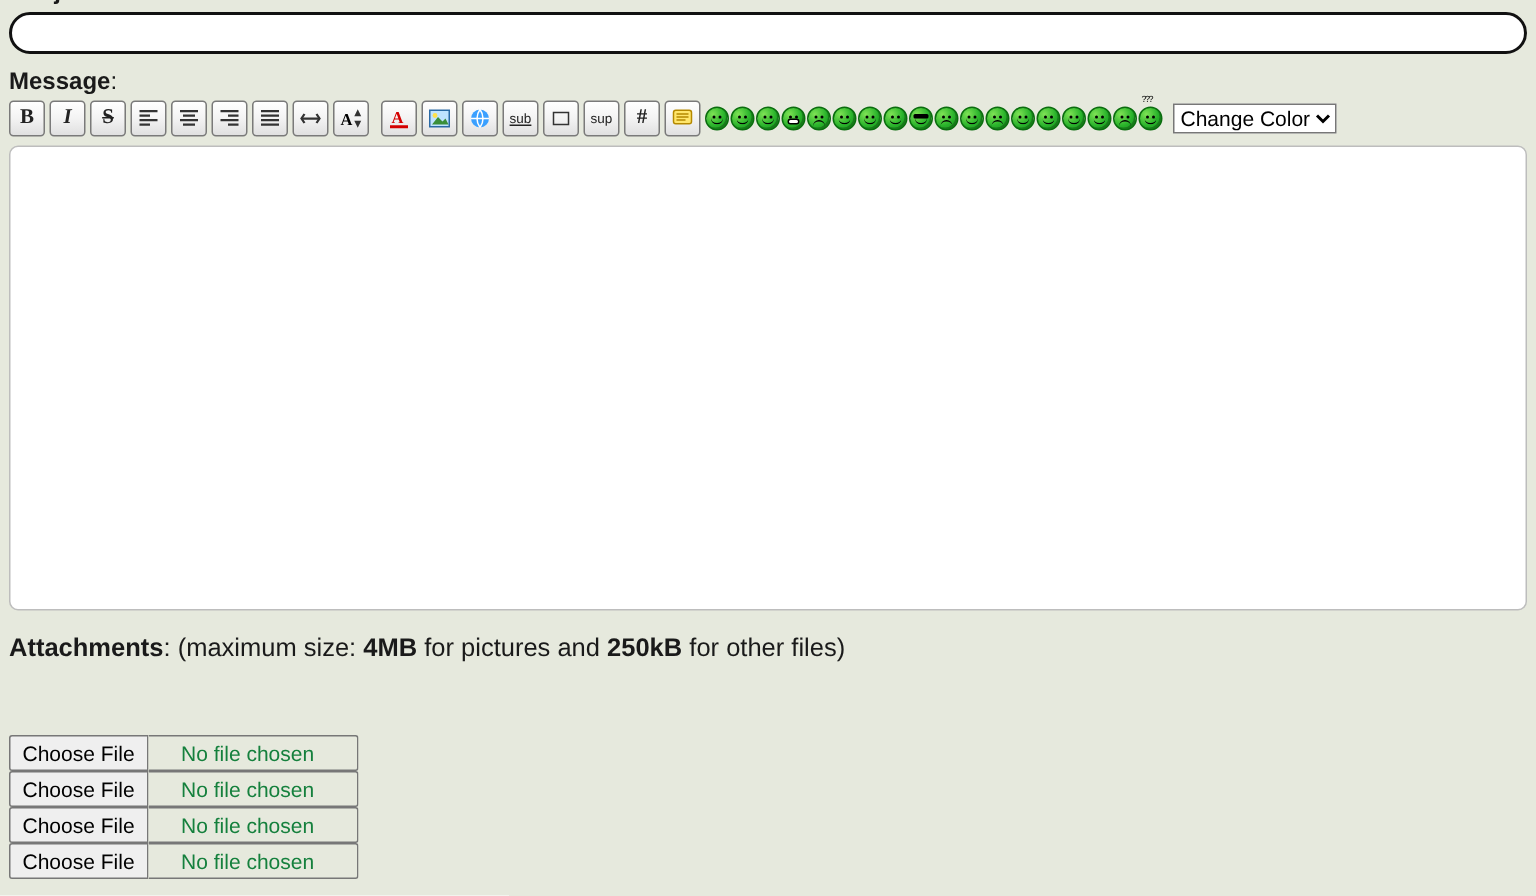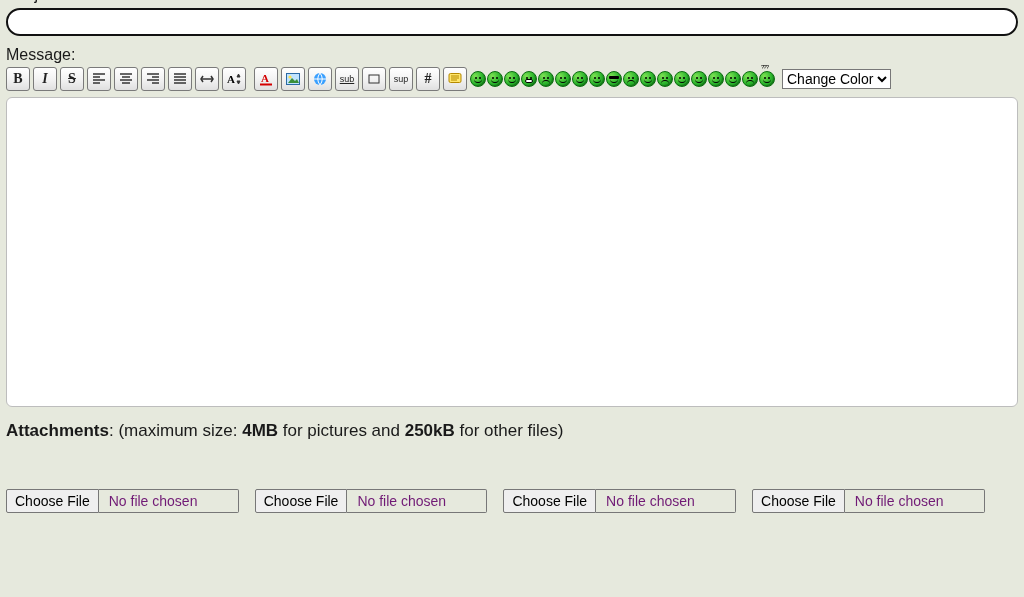--- a/index.html
+++ b/index.html
@@ -5,21 +5,21 @@
     * { box-sizing: border-box; margin: 0; padding: 0; }
     body {
       background: #e6e9dd;
       font-family: Arial, Helvetica, sans-serif;
       font-size: 16px;
       color: #1a1a1a;
       width: 1024px;
       overflow: hidden;
     }
     .page { padding: 0 6px 6px 6px; }
-    .label { font-weight: 400; }
+    .label { font-weight: 700; }
     .colon { font-weight: 400; }
 
     
     .subject-label-row { margin-top: -14px; }
     .subject-input {
       width: 100%;
       height: 28px;
       border: 2px solid #111;
       border-radius: 14px;
       background: #ffffff;
@@ -125,43 +125,43 @@
       cursor: pointer;
     }
     .arrow-note svg { width: 160px; height: 18px; }
 
     
     .attach-row { margin: 2px 0 6px 0; font-size: 17px; }
     .attach-row .label { font-weight: 700; }
     .attach-row .attach-sub { font-weight: 400; }
     .attach-row b { font-weight: 700; margin-top: 40px; }
 
-    .file-rows { display: flex; flex-direction: row; gap: 16px; margin-top: 48px; }
+    .file-rows { display: flex; flex-direction: column; gap: 0; margin-top: 48px; }
     .file-picker {
       display: inline-flex;
       align-items: stretch;
       height: 24px;
     }
     .file-btn {
       background: #efefef;
       border: 1px solid #777;
       border-radius: 2px 0 0 2px;
       padding: 0 8px;
       font-size: 14px;
       cursor: pointer;
       display: inline-flex;
       align-items: center;
     }
     .file-status {
       border: 1px solid #777;
       border-left: none;
       border-radius: 0 2px 2px 0;
-      padding: 0 10px;
+      padding: 0 22px;
       font-size: 14px;
-      color: #701a75;
+      color: #15803d;
       background: #e6e9dd;
       display: inline-flex;
       align-items: center;
       min-width: 140px;
     }
 
     
     .ico-text { font-family: Georgia, 'Times New Roman', serif; font-weight:700; font-size:14px; }
   </style>
 </head>

